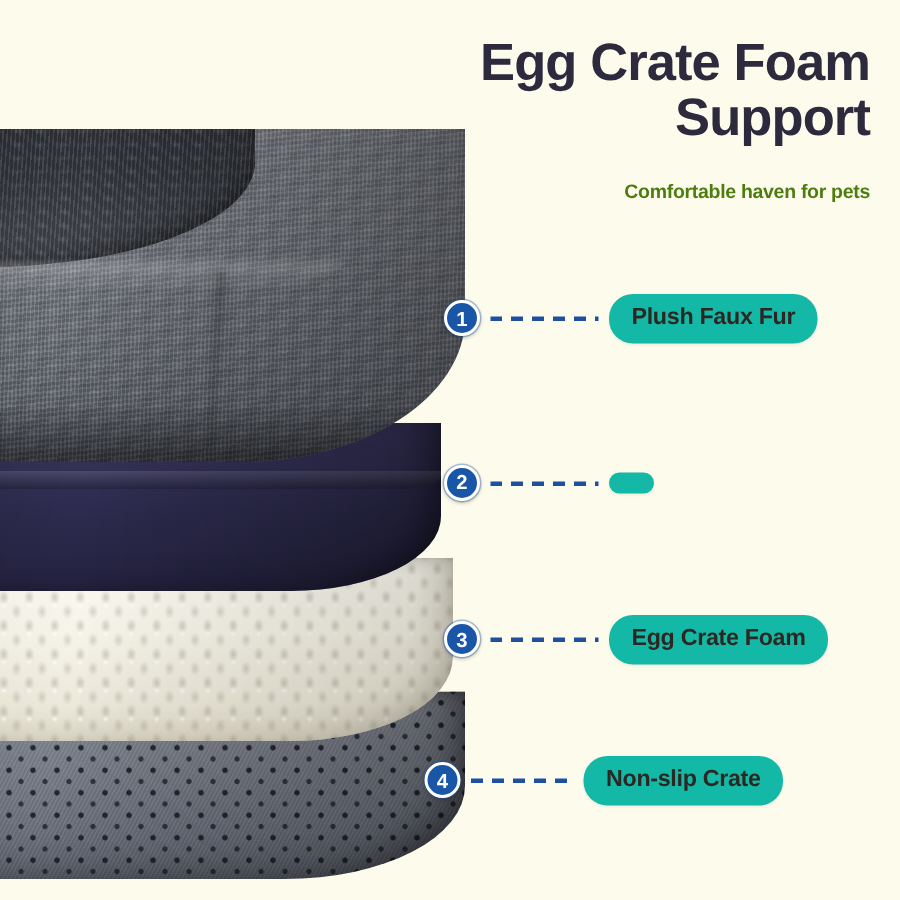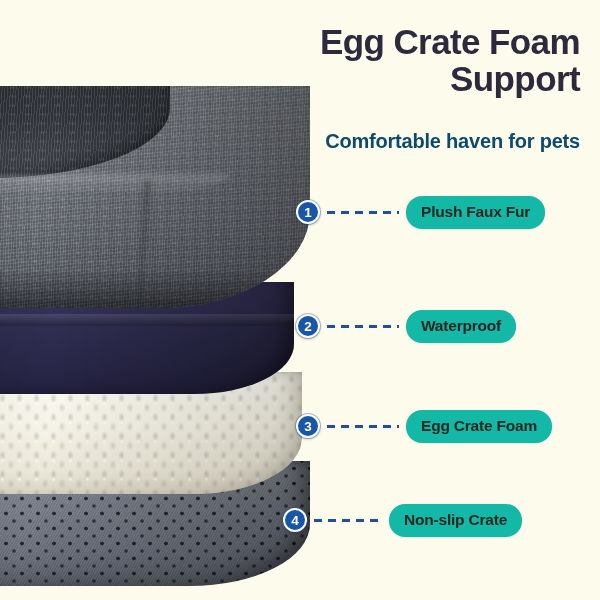--- a/index.html
+++ b/index.html
@@ -28,24 +28,24 @@
   }
   .title{
     font-size:35px;
     line-height:1.05;
     font-weight:bold;
     color:#2D2A3E;
     letter-spacing:-0.6px;
   }
   .title .l2{ display:block; }
   .subtitle{
-    margin-top:32px;
-    font-size:20px;
-    font-weight:bold;
-    color:#0c4a6e;
+    margin-top:22px;
+    font-size:13px;
+    font-weight:bold;
+    color:#4d7c0f;
     letter-spacing:-0.2px;
   }
 
   
   #product{
     position:absolute;
     left:-210px; top:86px;
     width:530px; height:514px;
     z-index:10;
   }
@@ -257,21 +257,20 @@
     <div class="dash"></div>
     <div class="pill">
       <span class="ln">Plush Faux Fur</span>
     </div>
   </div>
 
   <div class="callout" id="callout-2">
     <div class="badge">2</div>
     <div class="dash"></div>
     <div class="pill">
-      <span class="ln">Waterproof</span>
     </div>
   </div>
 
   <div class="callout" id="callout-3">
     <div class="badge">3</div>
     <div class="dash"></div>
     <div class="pill">
       <span class="ln">Egg Crate Foam</span>
     </div>
   </div>

